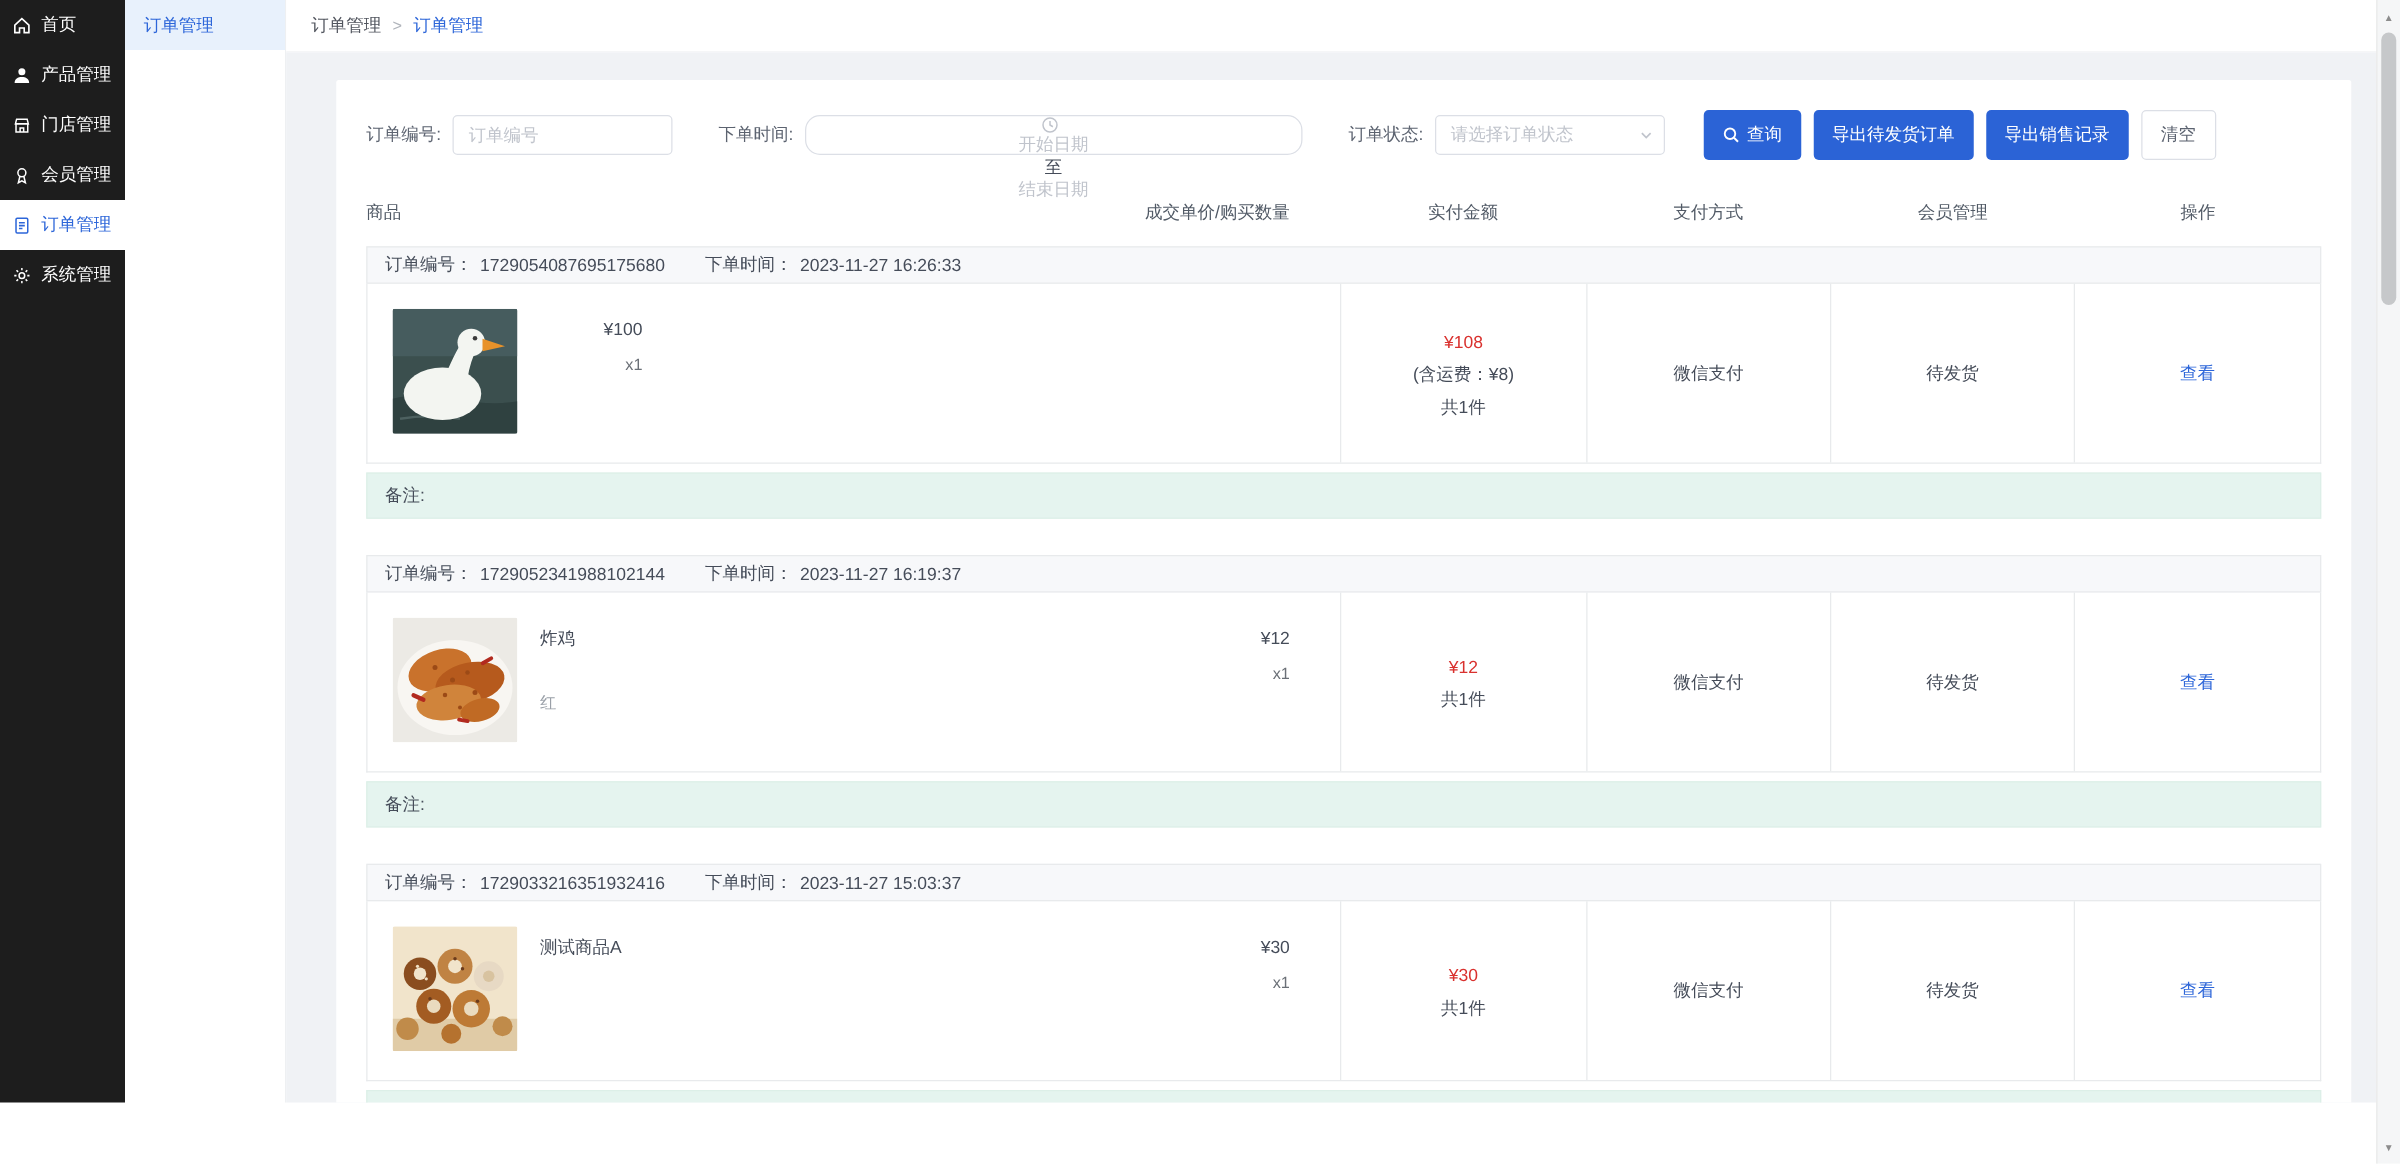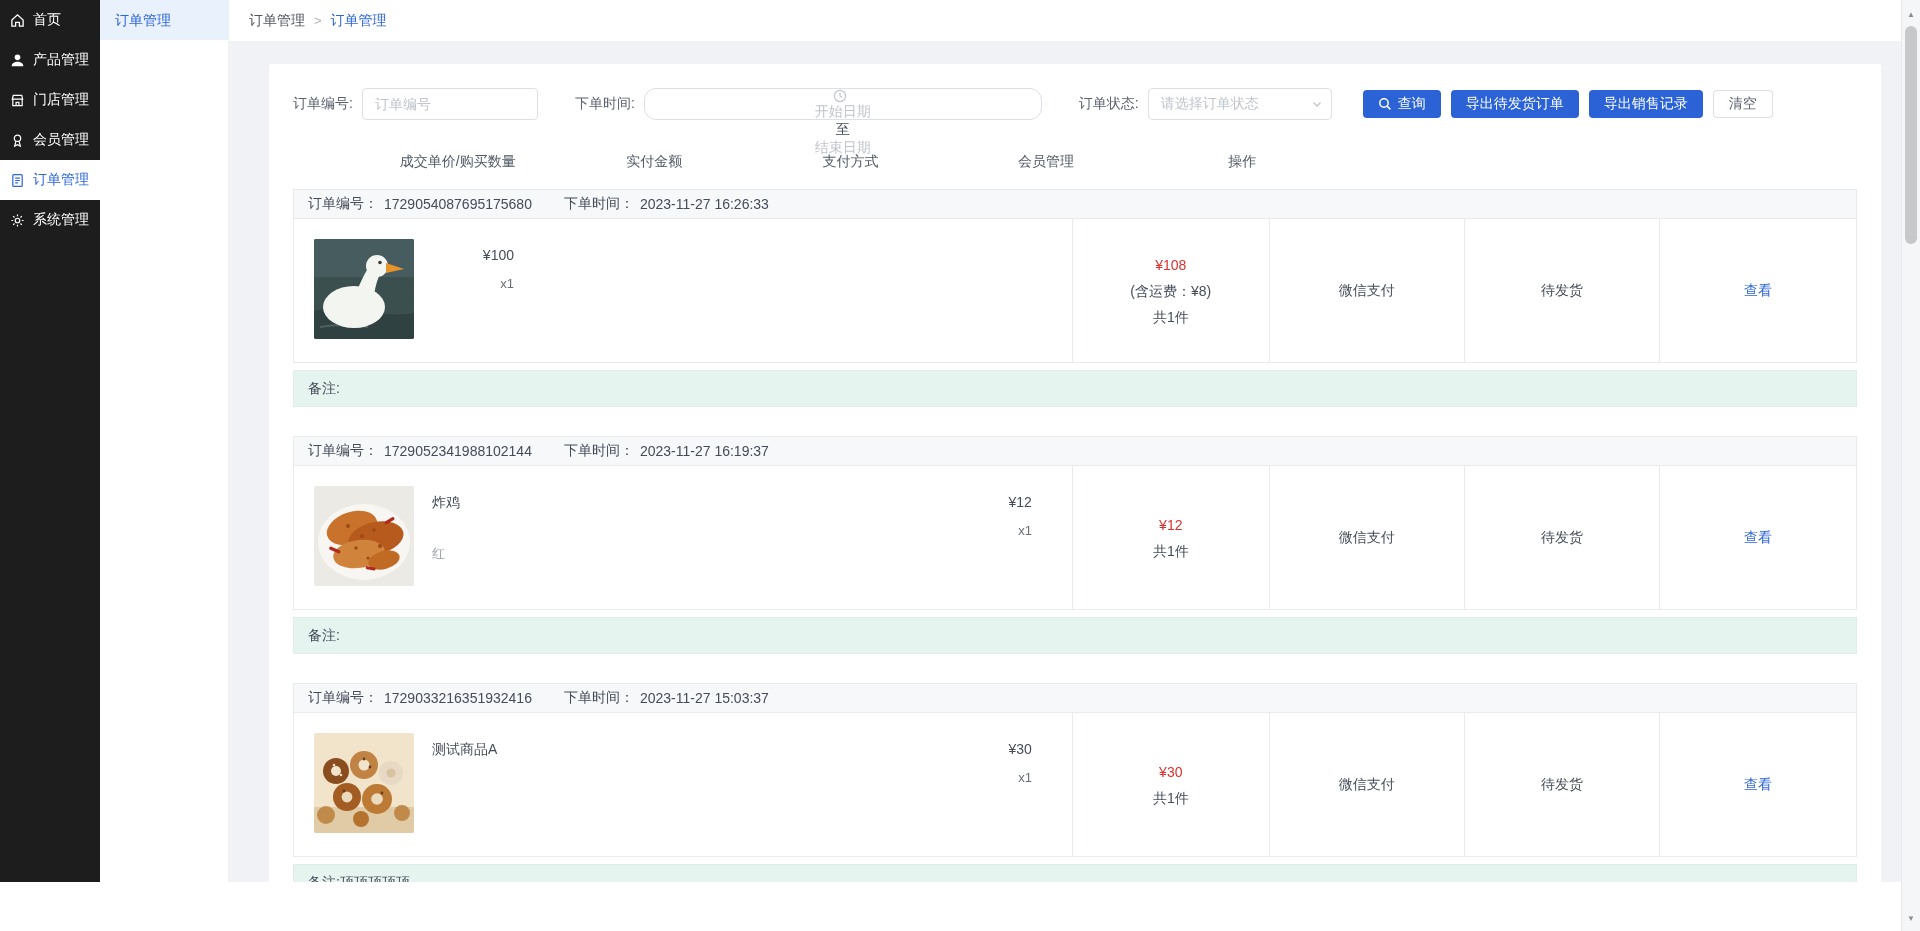--- a/index.html
+++ b/index.html
@@ -47,21 +47,21 @@
   .txt-input::placeholder { color:#c0c4cc; }
   .gap { width:37px; flex:none; }
   .daterange { width:398px; height:32px; border:1px solid #dcdfe6; border-radius:12px;
     display:flex; align-items:center; padding:0 10px; cursor:pointer;flex-direction:column; }
   .daterange .clock { display:flex; margin-right:6px; }
   .daterange .ph { flex:1; text-align:center; color:#c0c4cc; }
   .daterange .to { color:#454c59; padding:0 4px; }
   .select { width:184px; height:32px; border:1px solid #dcdfe6; border-radius:4px;
     display:flex; align-items:center; padding:0 8px 0 12px; cursor:pointer; }
   .select .ph { flex:1; color:#c0c4cc; }
-  .btn { height:28px; border-radius:4px; border:none; font-size:14px; padding:0 15px;
+  .btn { height:40px; border-radius:4px; border:none; font-size:14px; padding:0 15px;
     cursor:pointer; display:inline-flex; align-items:center; justify-content:flex-end;
     font-family:"Liberation Sans","DejaVu Sans",sans-serif; }
   .btn.primary { background:var(--primary-blue,#2b63d6); color:#fff; }
   .btn.plain { background:#fff; border:1px solid #dcdfe6; color:#5c6370; }
   .btn + .btn { margin-left:10px; }
   .btn .bicon { display:flex; margin-right:6px; }
   .btn-gap { width:31px; flex:none; }
 
   
   .thead { display:flex; margin-top:33px; margin-bottom:18px; color:#515a66; font-size:14px; }
@@ -227,20 +227,21 @@
                   </svg>
               </span>
               <span>查询</span>
             </button>
             <button class="btn primary">导出待发货订单</button>
             <button class="btn primary">导出销售记录</button>
             <button class="btn plain">清空</button>
           </div>
 
           <div class="thead">
+            <div class="hc hc-product">商品</div>
             <div class="hc hc-price">成交单价/购买数量</div>
             <div class="hc hc-amount">实付金额</div>
             <div class="hc hc-pay">支付方式</div>
             <div class="hc hc-status">会员管理</div>
             <div class="hc hc-action">操作</div>
           </div>
 
           <section class="group">
             <div class="ghead">
               <span>订单编号：</span>

